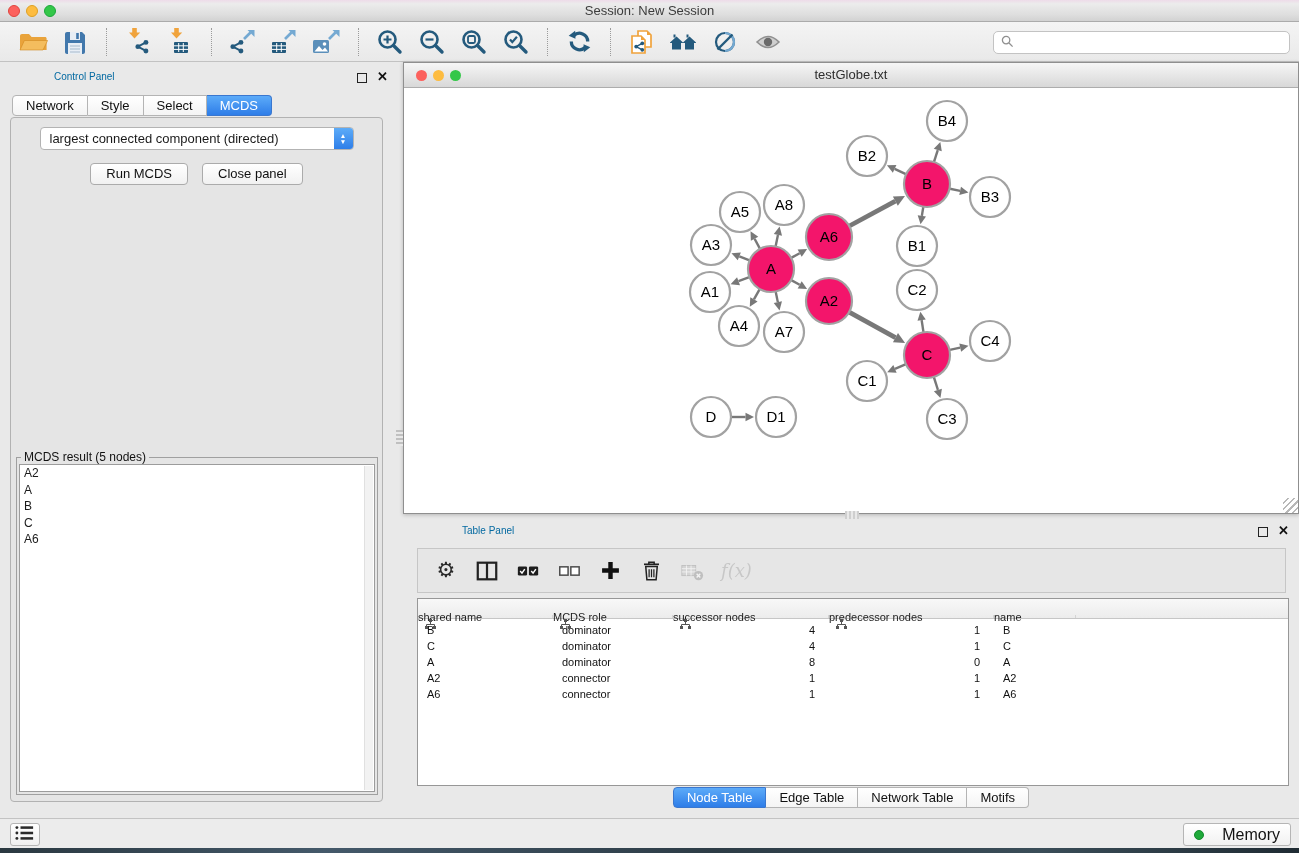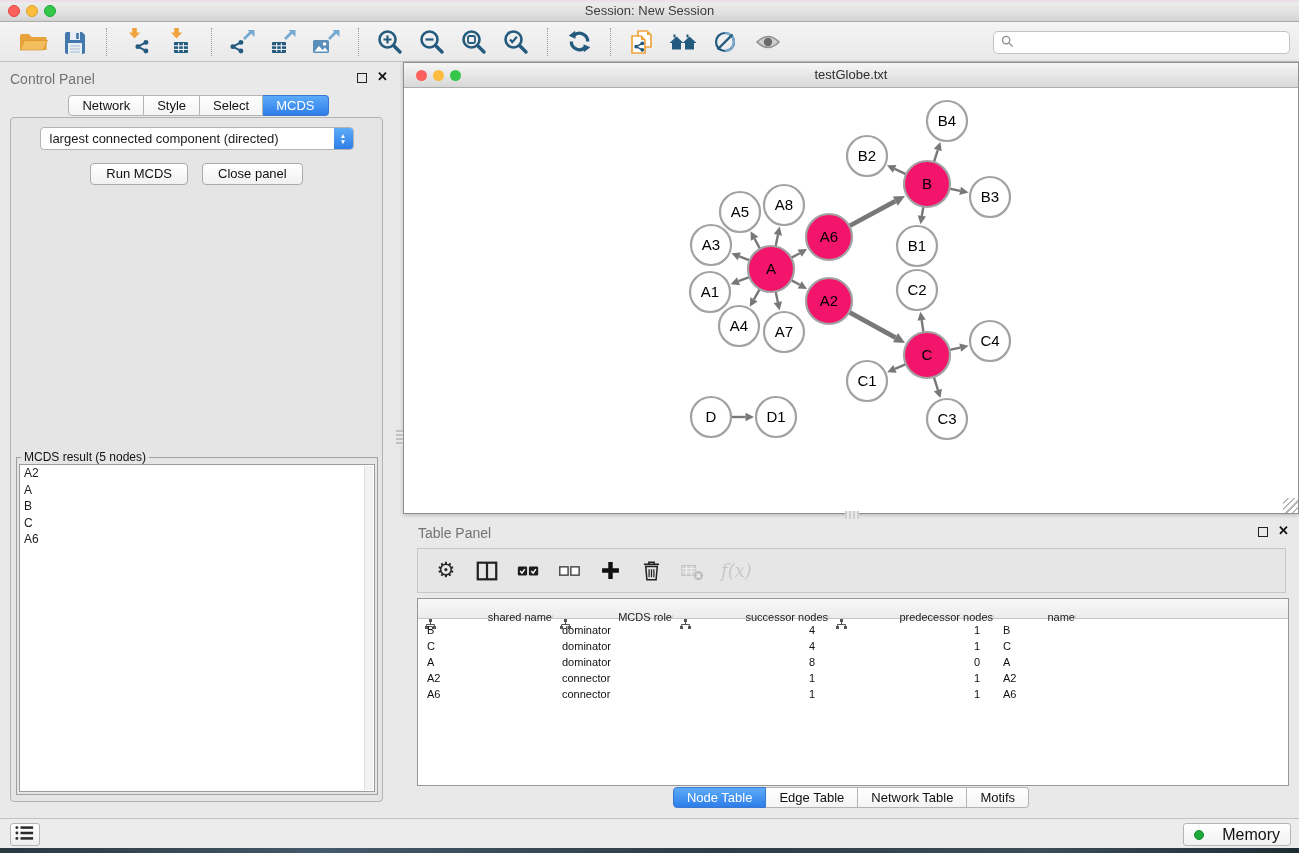--- a/index.html
+++ b/index.html
@@ -20,30 +20,30 @@
   .toolbar { position:absolute; top:22px; left:0; width:100%; height:40px;
     background:linear-gradient(#f4f4f4,#e9e9e9); border-bottom:1px solid #c2c2c2;
     display:flex; align-items:center; padding-left:12px; }
   .tbi { width:34px; height:30px; display:flex; align-items:center; justify-content:center; margin:0 4px; }
   .tsep { width:0; height:28px; border-left:1px dotted #9b9b9b; margin:0 10px; }
   .search-wrap { position:absolute; right:9px; top:9px; width:297px; height:23px; background:#fff;
     border:1px solid #c3c3c3; border-radius:5px; display:flex; align-items:center; padding-left:7px; }
   .search-wrap input { border:none; outline:none; flex:1; height:100%; font-size:12px; background:transparent; padding-left:5px; }
 
   
-  .panel-title { font-size:14px; color:#737373; }
+  .panel-title { font-size:10px; color:#0369a1;margin-left:44px; }
   .float-icon { width:10px; height:10px; border:1.5px solid #222; display:inline-block; }
   .close-x { font-size:13px; font-weight:bold; color:#111; line-height:10px; }
 
   
   .control-panel { position:absolute; left:0; top:62px; width:397px; height:756px; }
   .cp-head { position:absolute; left:10px; top:9px; }
   .cp-float { position:absolute; top:11px; left:357px; }
   .cp-close { position:absolute; top:10px; left:377px; }
-  .tabs-row { position:absolute; top:33px; left:0; width:100%; display:flex; justify-content:center; }
+  .tabs-row { position:absolute; top:33px; left:12px; width:100%; display:flex; }
   .tab { height:21px; line-height:20px; padding:0 13px; font-size:13px; background:linear-gradient(#ffffff,#f4f4f4);
     border:1px solid #b4b4b4; border-left:none; color:#111; }
   .tab:first-child { border-left:1px solid #b4b4b4; border-radius:4px 0 0 4px; }
   .tab:last-child  { border-radius:0 4px 4px 0; }
   .tab.active { background:linear-gradient(#5cabf9,#2e7de8); color:#fff; border-color:#3a77cf; }
   .cp-box { position:absolute; left:10px; top:55px; width:373px; height:685px; background:#e5e5e5;
     border:1px solid #b2b2b2; border-radius:4px; }
   .opt-label { margin-top:21px; text-align:center; font-size:13px; color:#111; }
   .dropdown { margin:9px auto 0; width:314px; height:23px; background:#fff; border:1px solid #b3b3b3;
     border-radius:4px; display:flex; align-items:center; overflow:hidden; }
@@ -79,21 +79,21 @@
   .tp-head { position:absolute; left:15px; top:5px; }
   .tp-float { position:absolute; top:7px; left:855px; }
   .tp-close { position:absolute; top:6px; left:875px; }
   .tp-toolbar { position:absolute; left:14px; top:28px; width:869px; height:45px; background:#e6e6e6;
     border:1px solid #c6c6c6; display:flex; align-items:center; gap:17px; padding-left:16px; }
   .tt-icon { display:flex; align-items:center; justify-content:center; min-width:24px; height:28px; }
   .tt-icon.disabled { opacity:.5; }
   .tp-table { position:absolute; left:14px; top:78px; width:872px; height:188px; background:#fff;
     border:1px solid #979797; overflow:hidden; }
   .thead { display:flex; height:20px; background:linear-gradient(#f8f8f8,#ececec); border-bottom:1px solid #c6c6c6; }
-  .th { position:relative; display:flex; align-items:center; justify-content:flex-end;
+  .th { position:relative; display:flex; align-items:center; justify-content:flex-start;
     border-right:1px solid #d4d4d4; font-size:11px; color:#1c1c1c;margin-top:16px; }
   .th .hicon { position:absolute; left:7px; top:4px; }
   .tbody { padding-top:3px; }
   .trow { display:flex; height:16px; align-items:center; font-size:11px; color:#111; }
   .td { overflow:hidden; white-space:nowrap; }
   .td.left  { padding-left:9px; text-align:left; }
   .td.right { padding-right:14px; text-align:right; }
   .tp-tabs { position:absolute; left:0; top:267px; width:100%; display:flex; justify-content:center; }
 
   

